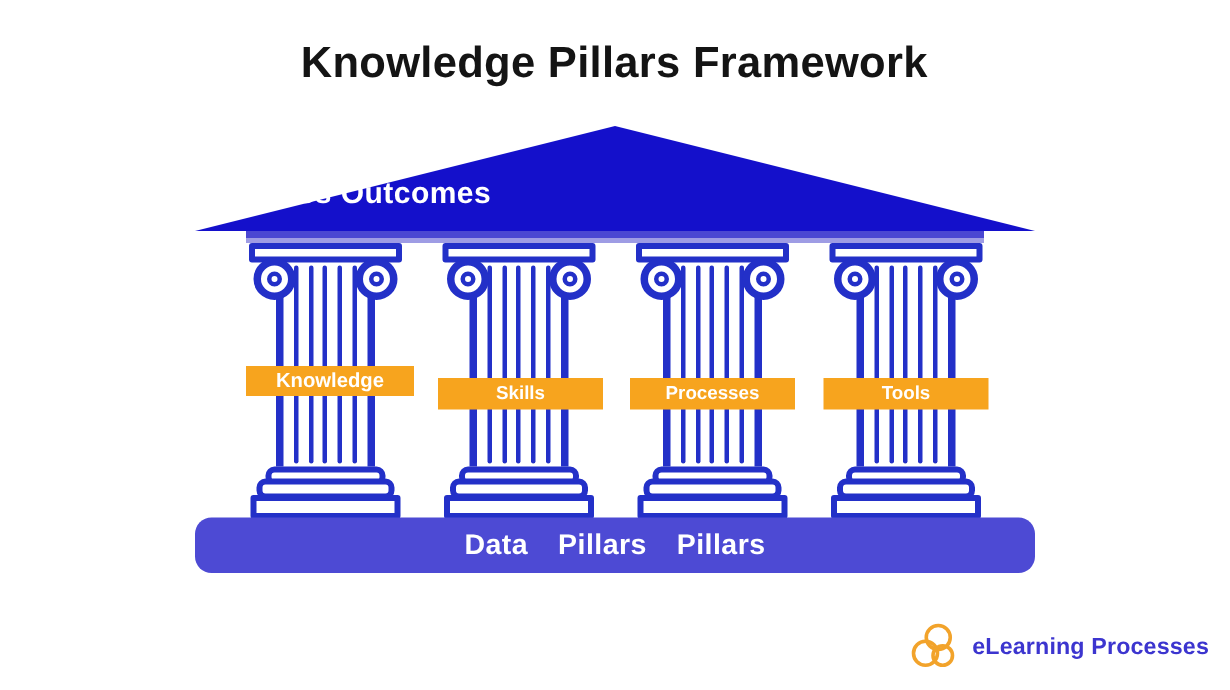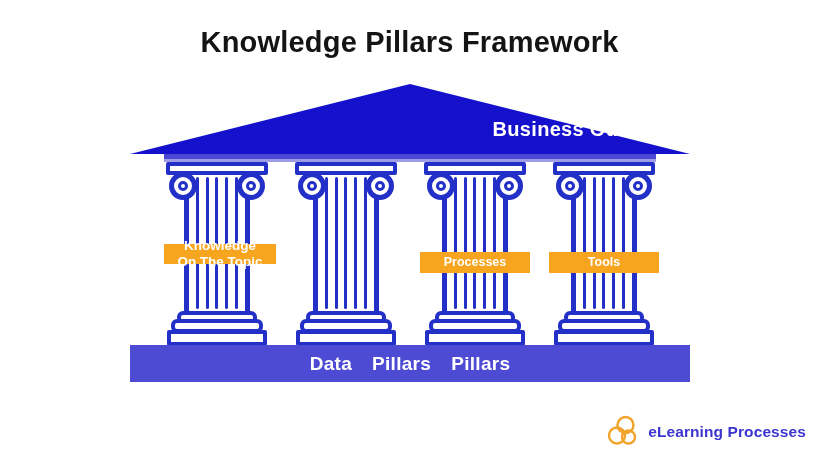--- a/index.html
+++ b/index.html
@@ -25,21 +25,21 @@
   }
 
   
   .pediment{
     position:absolute;left:130px;top:84px;width:560px;height:70px;
     background:var(--pediment-blue);
     clip-path:polygon(50% 0%,100% 100%,0% 100%);
     z-index:3;
   }
   .pediment-label{
-    position:absolute;left:130px;top:118px;width:560px;text-align:right;
+    position:absolute;left:130px;top:118px;width:560px;text-align:left;
     font-size:20px;font-weight:700;color:#fff;letter-spacing:.3px;z-index:4;
   }
 
   
   .architrave{
     position:absolute;left:164px;top:150px;width:492px;height:12px;
     background:linear-gradient(180deg,var(--architrave-blue) 0 75%,var(--architrave-light) 75% 100%);
     z-index:1;
   }
 
@@ -90,21 +90,21 @@
   }
   .pillar-label.two-line{left:164px;top:244px;width:112px;height:20px;font-size:13.5px;line-height:16.5px;}
   .pillar-label.one-line{top:252px;width:110px;height:21px;font-size:12.5px;line-height:21px;}
   .label-2{left:292px;} .label-3{left:420px;} .label-4{left:549px;}
 
   
   .foundation{
     position:absolute;left:130px;top:345px;width:560px;height:37px;
     background:var(--foundation-blue);z-index:4;
     display:flex;align-items:center;justify-content:center;
-    color:#fff;font-size:19px;font-weight:700;letter-spacing:.3px;
+    color:#fff;font-size:19px;font-weight:700;letter-spacing:.3px;border-radius:11px;
   }
   .foundation span{margin:0 10px;}
 
   
   .brand{
     position:absolute;right:14px;bottom:8px;height:40px;
     display:flex;align-items:center;gap:6px;z-index:4;
   }
   .brand .logo-text{color:var(--logo-text-color);font-size:15.5px;font-weight:700;letter-spacing:.1px;}
 </style>
@@ -203,21 +203,23 @@
     <div class="volute vr">
         <span class="vdot"></span>
       </div>
     <div class="ring r1"></div>
     <div class="ring r2"></div>
     <div class="plinth"></div>
   </div>
 
   <div class="pillar-label two-line">
     <span>Knowledge</span>
-    <span>On The Topic</span>
+  </div>
+  <div class="pillar-label one-line label-2">
+    <span>Skills</span>
   </div>
   <div class="pillar-label one-line label-3">
     <span>Processes</span>
   </div>
   <div class="pillar-label one-line label-4">
     <span>Tools</span>
   </div>
 
   <div class="foundation">
     <span>Data</span>

